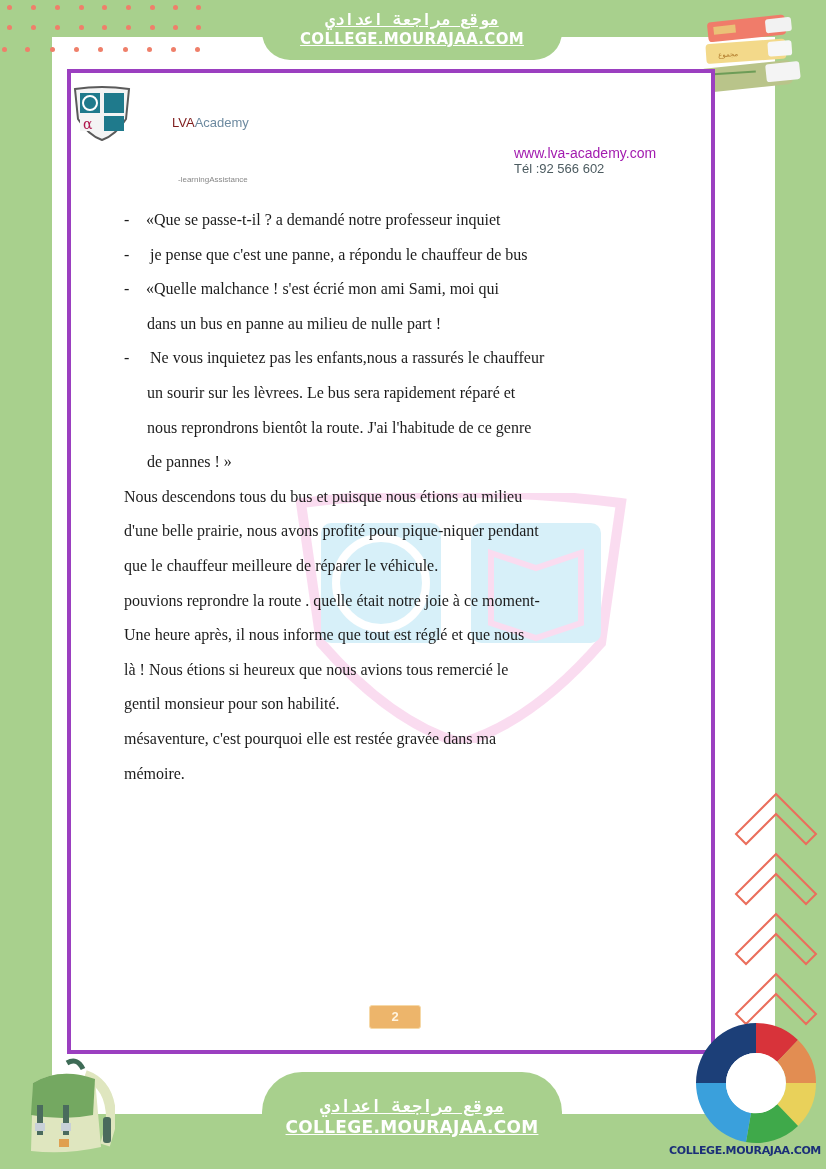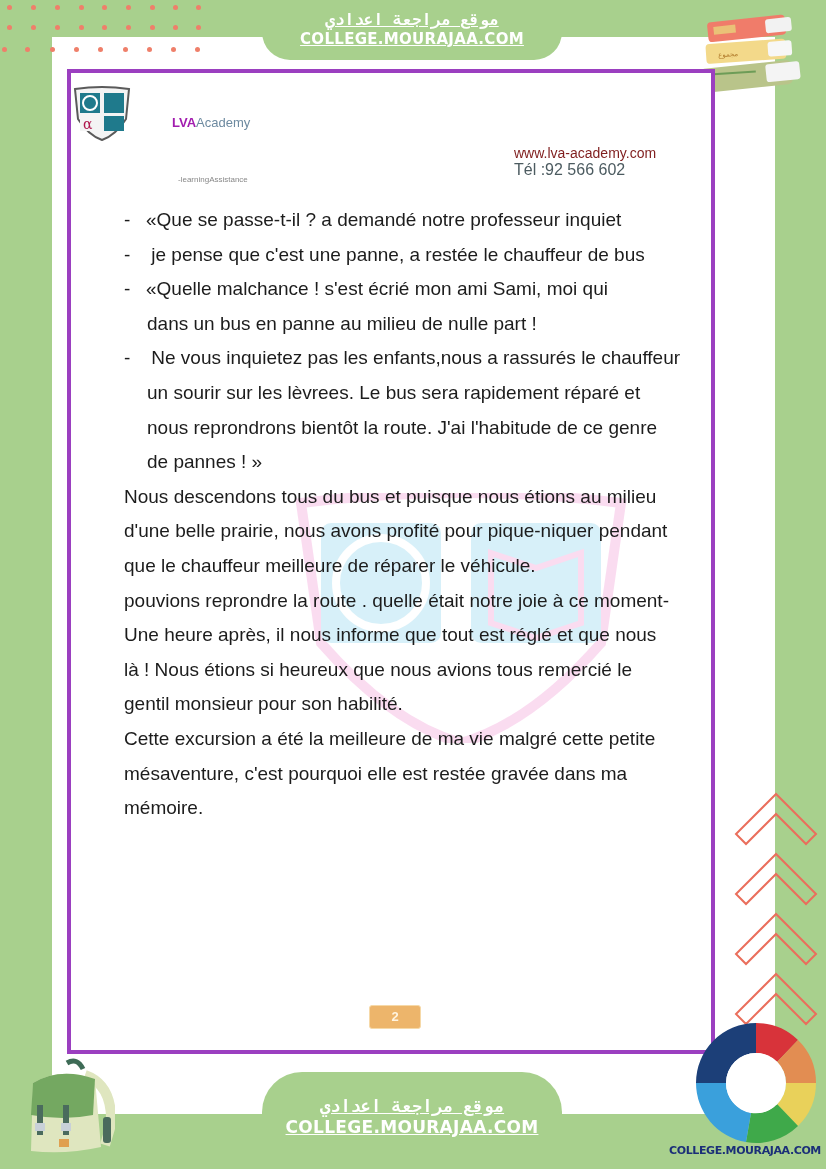--- a/index.html
+++ b/index.html
@@ -32,26 +32,26 @@
   .tab-bottom .tab-en { font-size:17px; }
 
   .frame {
     position:absolute; left:67px; top:69px; width:648px; height:985px;
     border:4px solid #9b3fc0; box-sizing:border-box; background:#ffffff;
   }
   .watermark { position:absolute; left:210px; top:420px; width:360px; height:250px; opacity:0.35; }
 
   .logo { position:absolute; left:72px; top:85px; width:60px; height:56px; }
   .lva-name { position:absolute; left:172px; top:115px; font-size:13px; color:#6d8aa0; }
-  .lva-name b { color:#a21caf; font-weight:bold;margin-top:42px; }
+  .lva-name b { color:#7f1d1d; font-weight:normal;margin-top:42px; }
   .lva-sub { position:absolute; left:178px; top:132px; font-size:8px; color:#888;margin-top:43px; }
-  .site { position:absolute; left:514px; top:145px; font-size:14px; color:#7f1d1d; }
-  .tel  { position:absolute; left:514px; top:161px; font-size:16px; color:#4c5b60; }
-
-  .text { position:absolute; left:124px; top:206px; width:580px; color:#1c1c1c; font-size:19px; }
+  .site { position:absolute; left:514px; top:145px; font-size:14px; color:#a21caf; }
+  .tel  { position:absolute; left:514px; top:161px; font-size:13px; color:#4c5b60; }
+
+  .text { position:absolute; left:124px; top:206px; width:580px; color:#1c1c1c; font-size:16px;font-family:Liberation Serif, serif; }
   .line { height:34.6px; line-height:28px; white-space:nowrap; }
   .bul { display:inline-block; width:22px; }
   .ind { padding-left:23px; }
 
   .pageno {
     position:absolute; left:369px; top:1005px; width:50px; height:22px;
     background:#edb56b; border:1px solid #f6d9a8; border-radius:3px;
     color:#fff4e0; font-weight:bold; font-size:13px; text-align:center; line-height:22px;
   }
   .books { position:absolute; left:696px; top:12px; width:110px; height:85px; }
@@ -140,35 +140,34 @@
   <circle cx="18" cy="18" r="7" fill="none" stroke="#ffffff" stroke-width="2"></circle>
   <text x="11" y="44" font-size="14" fill="#b0184d" font-family="DejaVu Serif, serif">α</text>
 </svg>
 <div class="lva-name"><b>LVA</b><span>Academy</span></div>
 <div class="lva-sub">-learningAssistance</div>
 <div class="site">www.lva-academy.com</div>
 <div class="tel">Tél :92 566 602</div>
 
 <div class="text">
   <div class="line"><span class="bul">-</span><span>«Que se passe-t-il ? a demandé notre professeur inquiet</span></div>
-  <div class="line"><span class="bul">-</span><span> je pense que c'est une panne, a restée le chauffeur de bus</span></div>
+  <div class="line"><span class="bul">-</span><span> je pense que c'est une panne, a répondu le chauffeur de bus</span></div>
   <div class="line"><span class="bul">-</span><span>«Quelle malchance ! s'est écrié mon ami Sami, moi qui</span></div>
   <div class="line ind"><span>dans un bus en panne au milieu de nulle part !</span></div>
   <div class="line"><span class="bul">-</span><span> Ne vous inquietez pas les enfants,nous a rassurés le chauffeur</span></div>
   <div class="line ind"><span>un sourir sur les lèvrees. Le bus sera rapidement réparé  et</span></div>
   <div class="line ind"><span>nous reprondrons bientôt la route. J'ai l'habitude de ce genre</span></div>
   <div class="line ind"><span>de pannes ! »</span></div>
   <div class="line"><span>Nous descendons tous du bus et puisque nous étions au milieu</span></div>
   <div class="line"><span>d'une belle prairie, nous avons profité pour pique-niquer pendant</span></div>
   <div class="line"><span>que le chauffeur meilleure de réparer le véhicule.</span></div>
   <div class="line"><span>pouvions reprondre la route . quelle était notre joie à ce moment-</span></div>
   <div class="line"><span>Une heure après, il nous informe que tout est réglé et que nous</span></div>
   <div class="line"><span>là ! Nous étions si heureux que nous avions tous remercié le</span></div>
   <div class="line"><span>gentil monsieur pour son habilité.</span></div>
-  <div class="line"><span>Cette excursion a été la meilleure de ma vie malgré cette petite</span></div>
   <div class="line"><span>mésaventure, c'est pourquoi elle est restée gravée dans ma</span></div>
   <div class="line"><span>mémoire.</span></div>
 </div>
 
 <div class="pageno">2</div>
 
 <svg class="chevrons" viewBox="0 0 84 240">
   <g fill="none" stroke="#ea6e5c" stroke-width="2">
     <path d="M42 4 L2 44 L12 54 L42 24 L72 54 L82 44 Z"></path>
     <path d="M42 64 L2 104 L12 114 L42 84 L72 114 L82 104 Z"></path>

